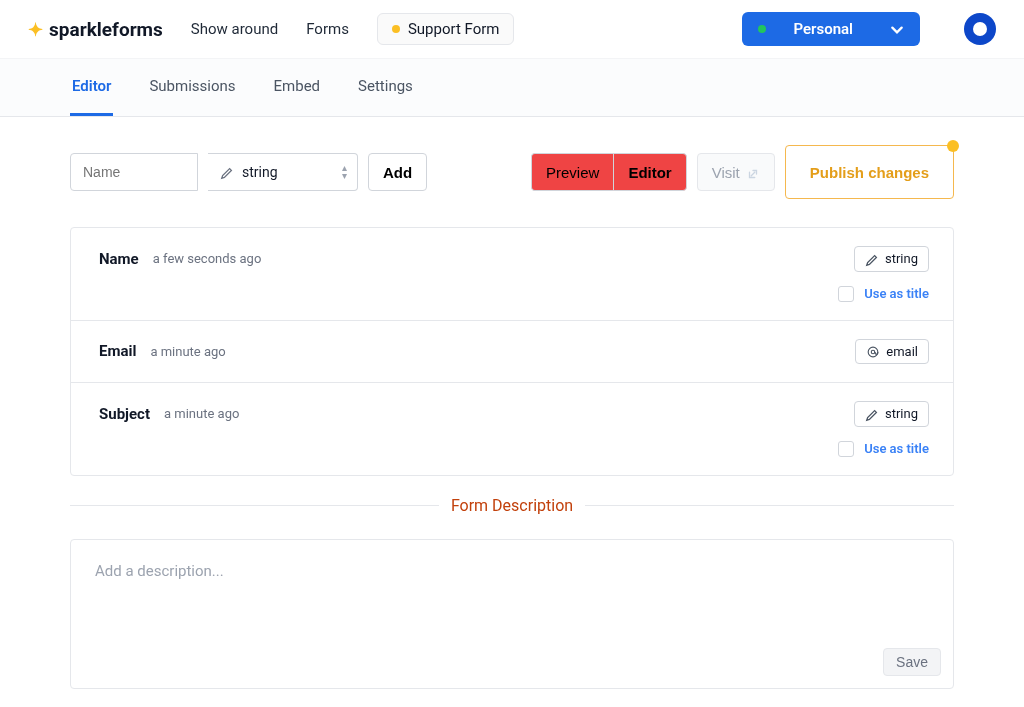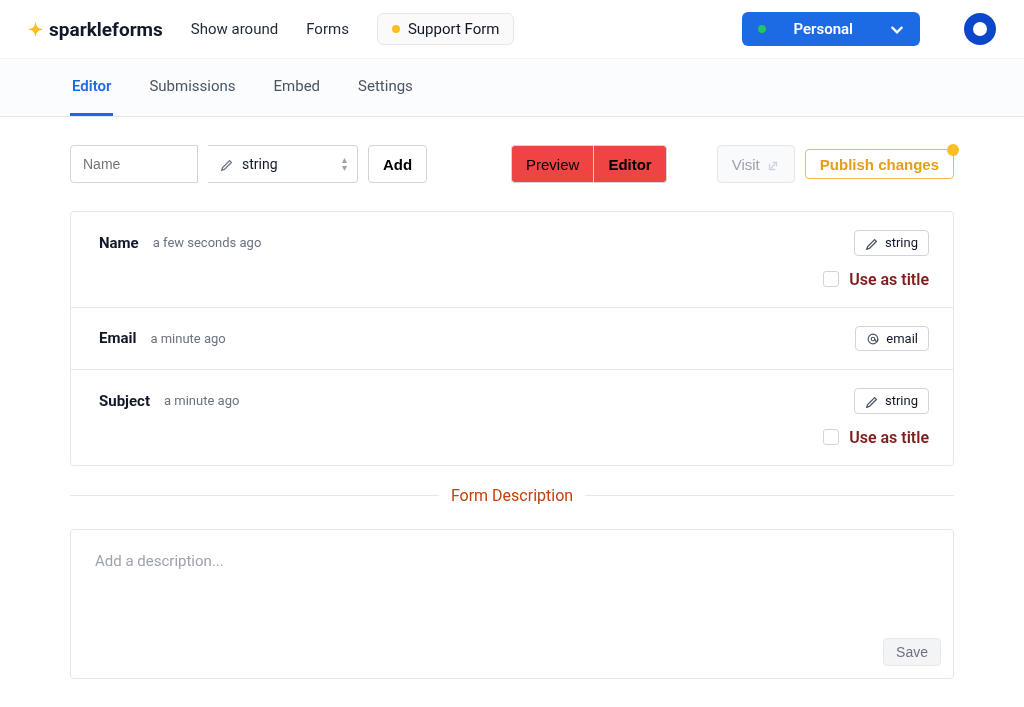--- a/index.html
+++ b/index.html
@@ -144,28 +144,27 @@
   border: 1px solid #e5e7eb;
   background: #f9fafb;
   border-radius: 4px;
   padding: 0 14px;
   display: inline-flex;
   align-items: center;
   gap: 6px;
   color: #9ca3af;
   font-size: 15px;
   cursor: pointer;
-  margin-left: 40px;
 }
 .publish-btn {
-  height: 30px;
+  height: 54px;
   border: 1px solid #f5b84e;
   background: #fff;
   border-radius: 4px;
-  padding: 0 14px;
+  padding: 0 24px;
   color: #e49e1a;
   font-weight: 600;
   font-size: 15px;
   cursor: pointer;
   position: relative;
 }
 .publish-dot {
   position: absolute;
   top: -6px; right: -6px;
   width: 12px; height: 12px;
@@ -211,21 +210,21 @@
   align-items: center;
   justify-content: flex-end;
   gap: 10px;
 }
 .checkbox {
   width: 16px; height: 16px;
   border: 1px solid #d1d5db;
   border-radius: 3px;
   cursor: pointer;
 }
-.title-row .lbl { font-size: 16px; font-weight:600; color: #7f1d1d; }
+.title-row .lbl { font-size: 13px; font-weight:600; color: #3b82f6; }
 
 
 .divider {
   display:flex; align-items:center; gap: 12px;
   margin: 20px 0 24px;
   color: #c2410c;
   font-size: 16px;
 }
 .divider::before, .divider::after { content:""; flex:1; height:1px; background:#e5e7eb; }
 

